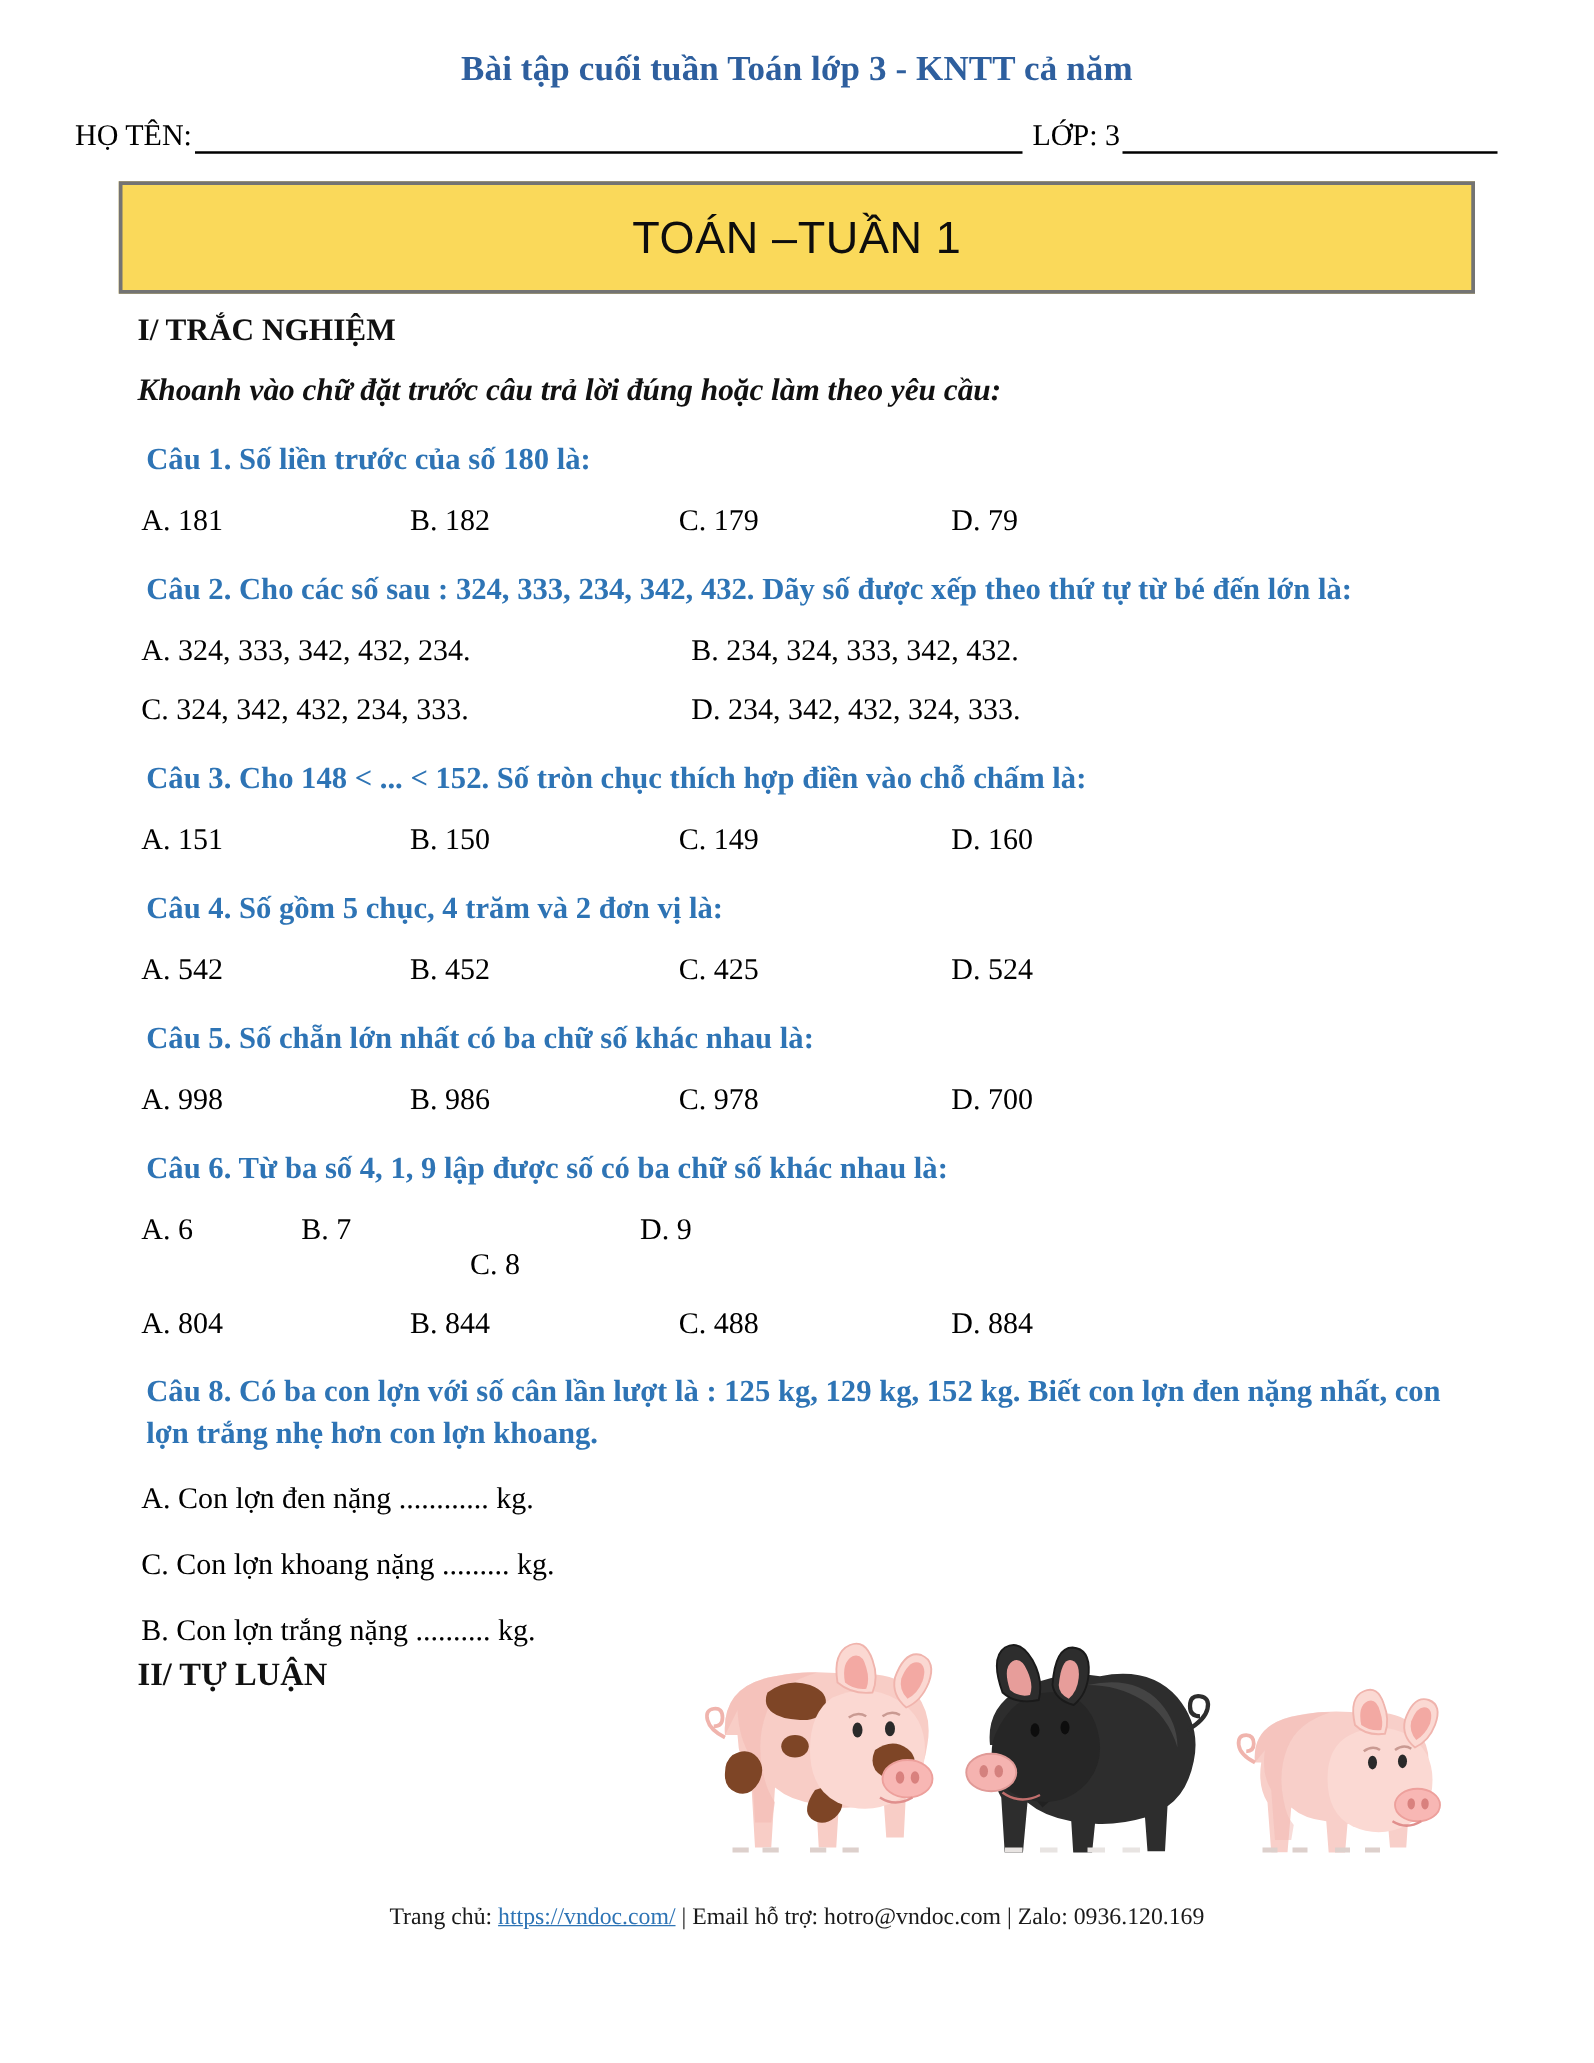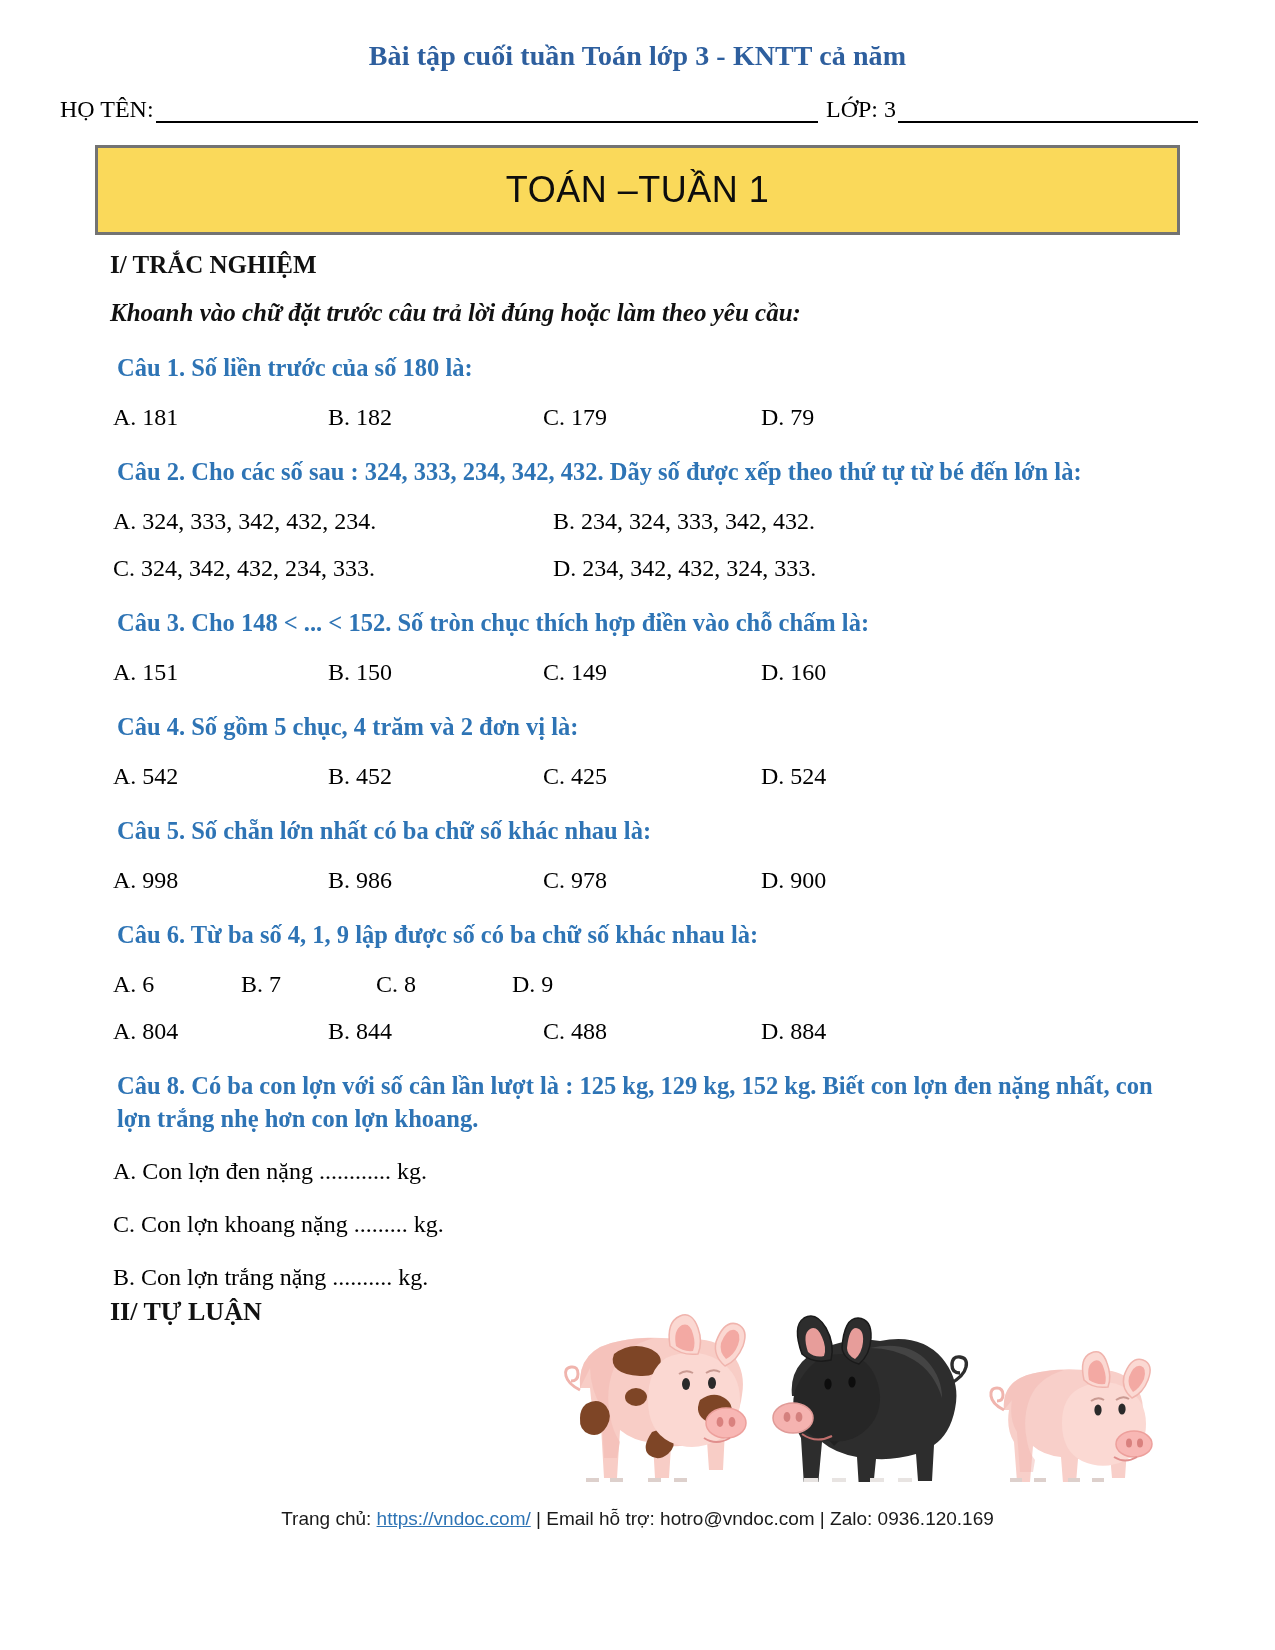--- a/index.html
+++ b/index.html
@@ -109,21 +109,21 @@
   .opt {
     flex: 0 0 auto;
   }
   
   .w4 > .opt:nth-child(1) { width: 215px; }
   .w4 > .opt:nth-child(2) { width: 215px; }
   .w4 > .opt:nth-child(3) { width: 218px; }
   
   .w4n > .opt:nth-child(1) { width: 128px; }
   .w4n > .opt:nth-child(2) { width: 135px; }
-  .w4n > .opt:nth-child(3) { width: 136px; }
+  .w4n > .opt:nth-child(3) { width: 136px; margin-top: 28px; }
   
   .w2 > .opt:nth-child(1) { width: 440px; }
 
   
   .fill-block { margin-top: 22px; margin-left: 8px; }
   .fill-line {
     font-size: 24px;
     color: #000;
     margin-top: 26px;
   }
@@ -144,23 +144,23 @@
     top: 1292px;
     width: 630px;
     height: 190px;
   }
 
   
   .footer {
     position: absolute;
     left: 0;
     right: 0;
-    bottom: 48px;
+    bottom: 33px;
     text-align: center;
-    font-family: Liberation Sans, sans-serif;
+    font-family: Liberation Serif, serif;
     font-size: 19px;
     color: #1a1a1a;
   }
   .footer a, .footer .link {
     color: #2e74b5;
     text-decoration: underline;
   }
 </style>
 </head>
 <body>
@@ -217,21 +217,21 @@
       <span class="opt">B. 452</span>
       <span class="opt">C. 425</span>
       <span class="opt">D. 524</span>
     </div>
 
     <div class="q-text">Câu 5. Số chẵn lớn nhất có ba chữ số khác nhau là:</div>
     <div class="opt-row w4">
       <span class="opt">A. 998</span>
       <span class="opt">B. 986</span>
       <span class="opt">C. 978</span>
-      <span class="opt">D. 900</span>
+      <span class="opt">D. 700</span>
     </div>
 
     <div class="q-text">Câu 6. Từ ba số 4, 1, 9 lập được số có ba chữ số khác nhau là:</div>
     <div class="opt-row w4n">
       <span class="opt">A. 6</span>
       <span class="opt">B. 7</span>
       <span class="opt">C. 8</span>
       <span class="opt">D. 9</span>
     </div>
 

